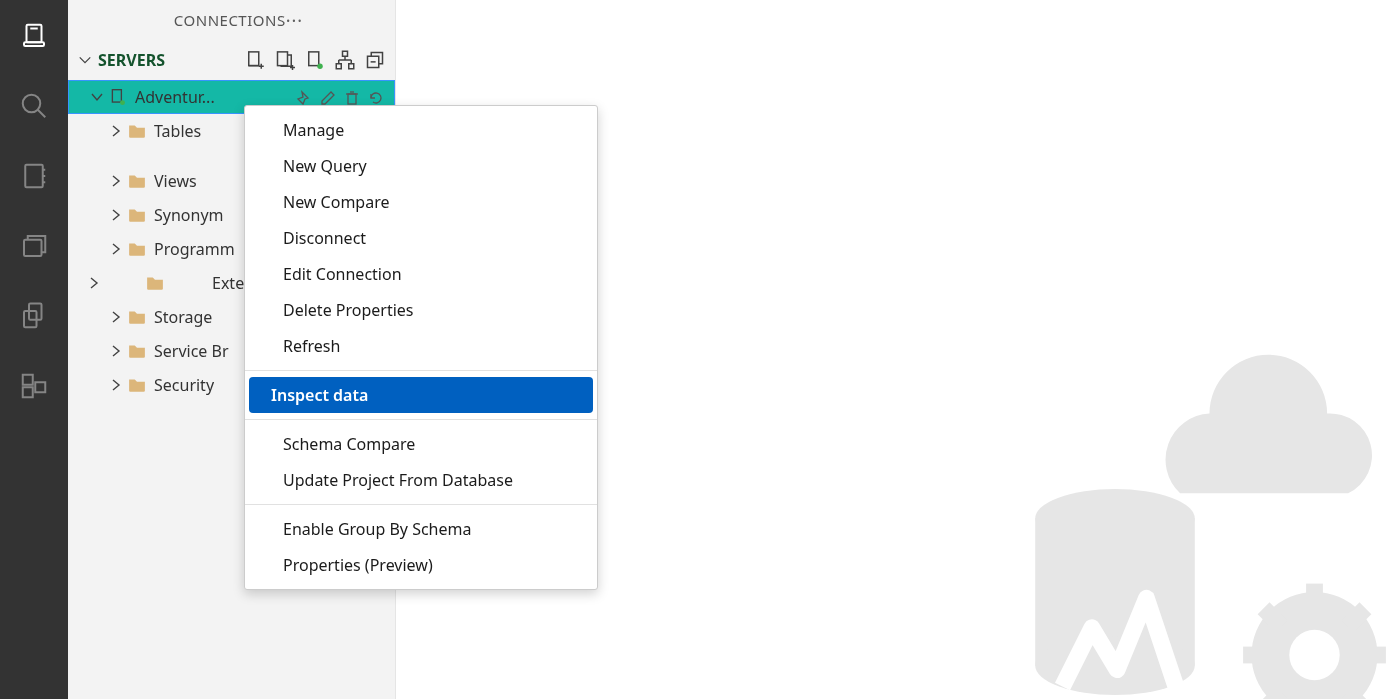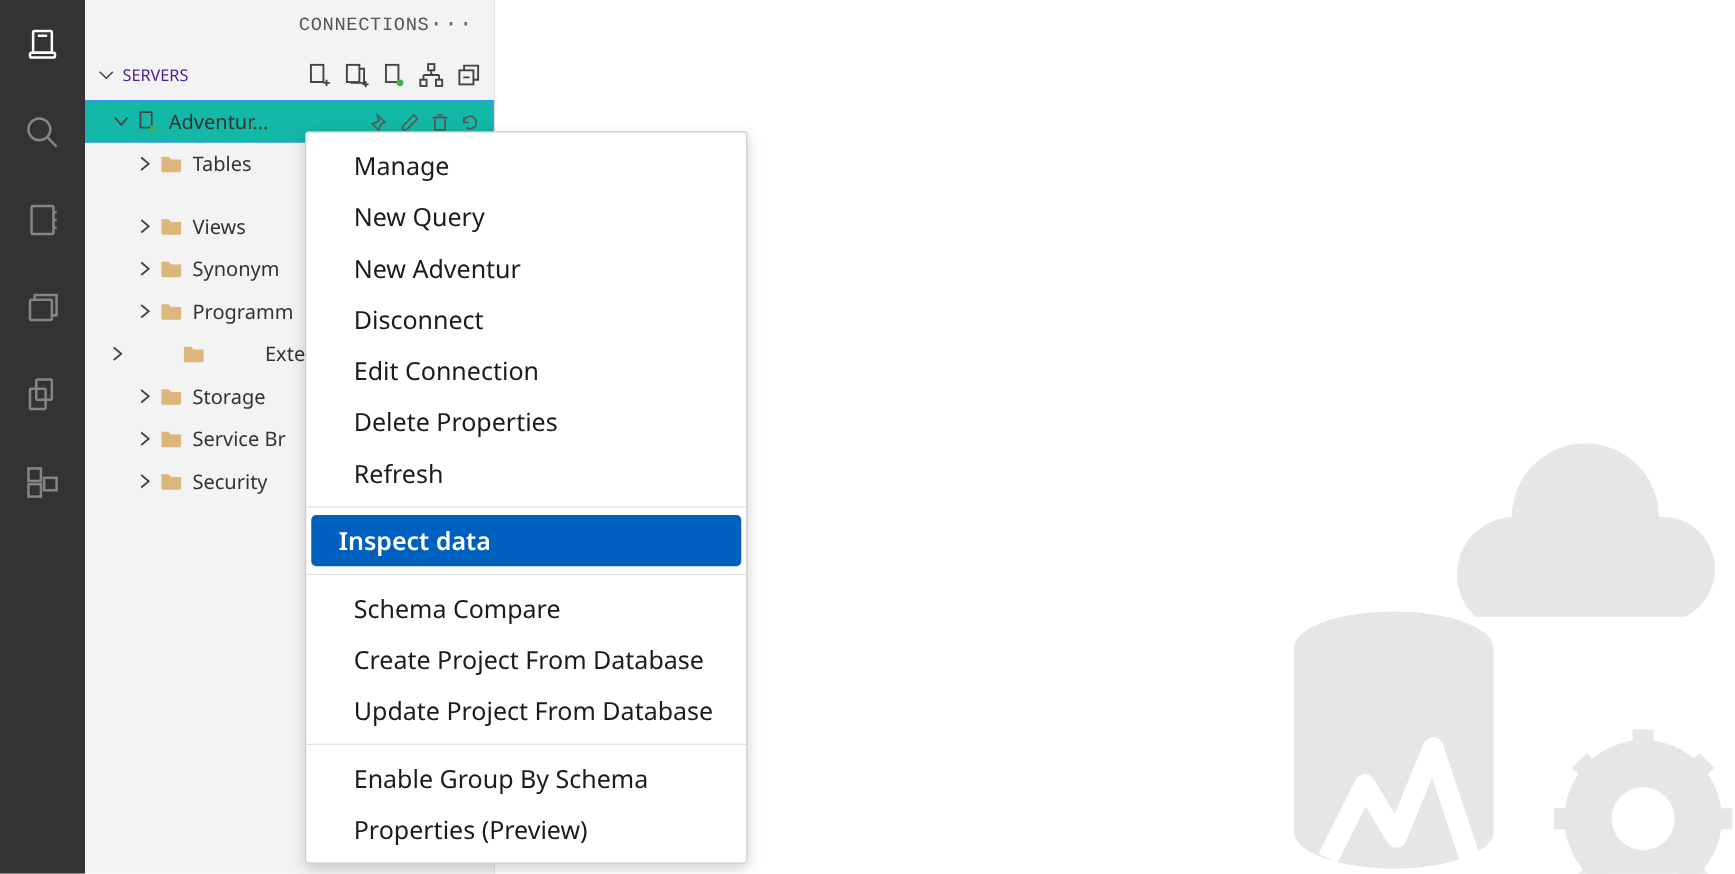--- a/index.html
+++ b/index.html
@@ -48,43 +48,42 @@
       top: 0;
       width: 328px;
       height: 100%;
       background: #f3f3f3;
       border-right: 1px solid #e5e5e5;
     }
     .sidebar-header {
       height: 40px;
       display: flex;
       align-items: center;
-      justify-content: flex-end;
+      justify-content: center;
       padding: 0 16px 0 30px;
       font-size: 15px;
       letter-spacing: 0.5px;
       color: #555;
-      font-family: Liberation Mono, monospace;
     }
     .ellipsis { font-size: 18px; color: #616161; letter-spacing: 1px; cursor: pointer; }
     .servers-row {
       height: 40px;
       display: flex;
       align-items: center;
       padding: 0 10px 0 10px;
     }
     .servers-row .chevron {
       width: 14px; height: 14px;
       margin-right: 6px;
     }
     .servers-row .label {
-      font-weight: 400;
-      font-size: 13px;
+      font-weight: 700;
+      font-size: 16px;
       flex: 1;
-      color: #4c1d95;
+      color: #14532d;
     }
     .toolbar-icons {
       display: flex;
       gap: 10px;
       align-items: center;
     }
     .toolbar-icons .ticon {
       width: 20px; height: 20px;
       display: inline-flex;
       align-items: center;
@@ -160,21 +159,21 @@
       top: 105px;
       width: 354px;
       background: #ffffff;
       border: 1px solid #ccc;
       box-shadow: 0 4px 12px rgba(0,0,0,0.18);
       padding: 6px 0;
       border-radius: 3px;
     }
     .menu-item {
       padding: 7px 14px 7px 38px;
-      font-size: 20px;
+      font-size: 16px;
       color: #1b1b1b;
       cursor: default;
     }
     .menu-item.hover {
       background: #0060c0;
       color: #ffffff;
       margin: 0 4px;
       border-radius: 4px;
       padding-left: 22px;
       font-weight: 600;
@@ -453,27 +452,26 @@
           </g>
         </g>
       </g>
     </svg>
   </div>
 </div>
 
 <div class="context-menu" id="context-menu">
     <div class="menu-item">Manage</div>
     <div class="menu-item">New Query</div>
-    <div class="menu-item">New Adventur</div>
+    <div class="menu-item">New Compare</div>
     <div class="menu-item">Disconnect</div>
     <div class="menu-item">Edit Connection</div>
     <div class="menu-item">Delete Properties</div>
     <div class="menu-item">Refresh</div>
     <div class="menu-sep"></div>
     <div class="menu-item hover">Inspect data</div>
     <div class="menu-sep"></div>
     <div class="menu-item">Schema Compare</div>
-    <div class="menu-item">Create Project From Database</div>
     <div class="menu-item">Update Project From Database</div>
     <div class="menu-sep"></div>
     <div class="menu-item">Enable Group By Schema</div>
     <div class="menu-item">Properties (Preview)</div>
   </div>
 
 </body></html>

